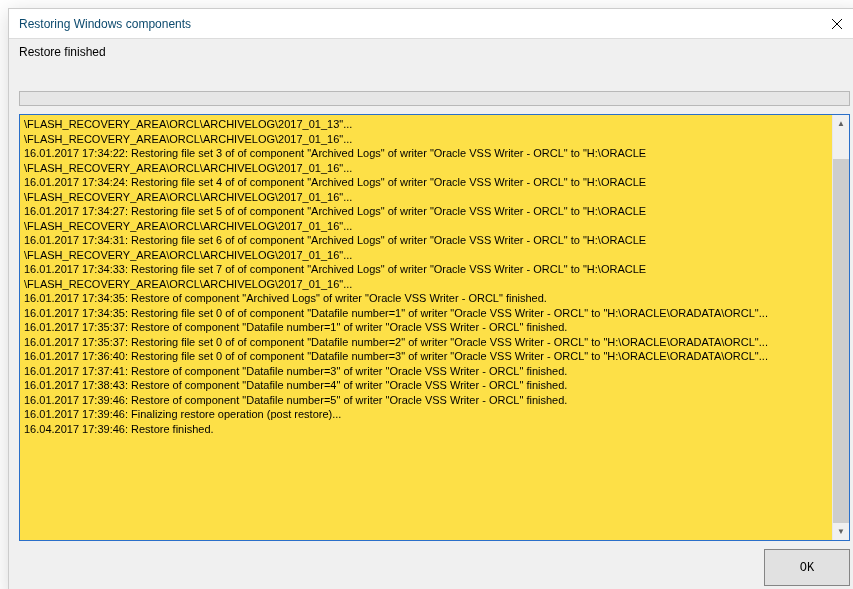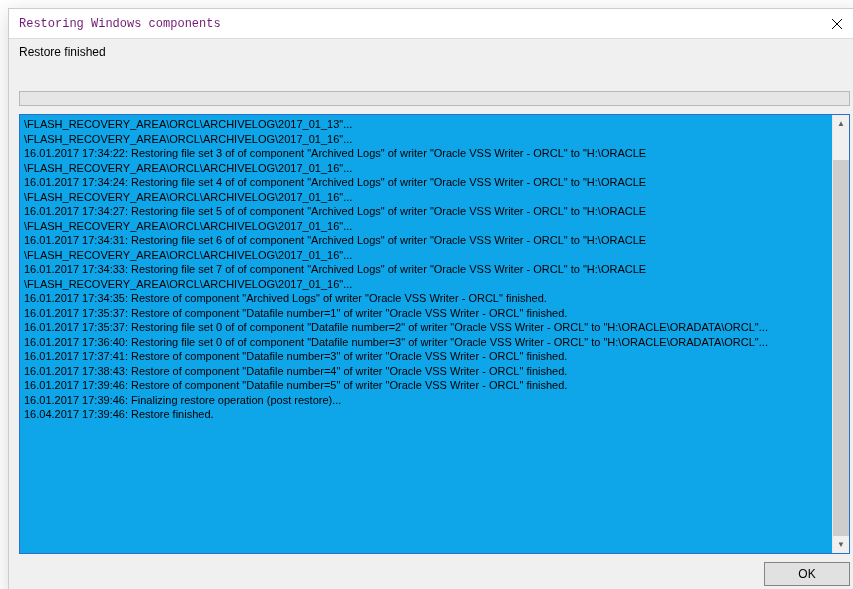--- a/index.html
+++ b/index.html
@@ -23,22 +23,21 @@
       background: #fff;
       display: flex;
       align-items: center;
       justify-content: space-between;
       height: 30px;
       padding-left: 10px;
       border-bottom: 1px solid #dcdcdc;
     }
     .titlebar-title {
       font-size: 12px;
-      color: #701a75;
-      font-family: Liberation Mono, monospace;
+      color: #0c4a6e;
     }
     .close-btn {
       width: 46px;
       height: 30px;
       display: flex;
       align-items: center;
       justify-content: center;
       cursor: pointer;
     }
     .close-btn svg { width: 10px; height: 10px; }
@@ -53,21 +52,21 @@
     .progress-bar {
       height: 15px;
       border: 1px solid #b8b8b8;
       background: #e6e6e6;
       border-radius: 0;
     }
     .log-container {
       flex: 1;
       margin: 0 10px 8px 10px;
       border: 1px solid #2a6fc9;
-      background: #0ea5e9;
+      background: #fde047;
       position: relative;
       display: flex;
     }
     .log-content {
       flex: 1;
       overflow: hidden;
       padding: 2px 4px;
       font-size: 11px;
       line-height: 14.5px;
       color: #000;
@@ -104,25 +103,25 @@
       height: 93%;
       background: #cdcdcd;
     }
     .button-row {
       display: flex;
       justify-content: flex-end;
       padding: 0 10px 10px 10px;
     }
     .ok-button {
       width: 86px;
-      height: 24px;
+      height: 37px;
       background: #e1e1e1;
       border: 1px solid #858585;
       font-size: 12px;
-      font-family: Liberation Sans, sans-serif;
+      font-family: Liberation Mono, monospace;
       cursor: pointer;
     }
   </style>
 </head>
 <body>
 
 <div class="window">
   <div class="titlebar">
     <span class="titlebar-title">Restoring Windows components</span>
     <div class="close-btn">
@@ -146,20 +145,21 @@
         <div class="log-line">\FLASH_RECOVERY_AREA\ORCL\ARCHIVELOG\2017_01_16"...</div>
         <div class="log-line">16.01.2017 17:34:24: Restoring file set 4 of of component "Archived Logs" of writer "Oracle VSS Writer - ORCL" to "H:\ORACLE</div>
         <div class="log-line">\FLASH_RECOVERY_AREA\ORCL\ARCHIVELOG\2017_01_16"...</div>
         <div class="log-line">16.01.2017 17:34:27: Restoring file set 5 of of component "Archived Logs" of writer "Oracle VSS Writer - ORCL" to "H:\ORACLE</div>
         <div class="log-line">\FLASH_RECOVERY_AREA\ORCL\ARCHIVELOG\2017_01_16"...</div>
         <div class="log-line">16.01.2017 17:34:31: Restoring file set 6 of of component "Archived Logs" of writer "Oracle VSS Writer - ORCL" to "H:\ORACLE</div>
         <div class="log-line">\FLASH_RECOVERY_AREA\ORCL\ARCHIVELOG\2017_01_16"...</div>
         <div class="log-line">16.01.2017 17:34:33: Restoring file set 7 of of component "Archived Logs" of writer "Oracle VSS Writer - ORCL" to "H:\ORACLE</div>
         <div class="log-line">\FLASH_RECOVERY_AREA\ORCL\ARCHIVELOG\2017_01_16"...</div>
         <div class="log-line">16.01.2017 17:34:35: Restore of component "Archived Logs" of writer "Oracle VSS Writer - ORCL" finished.</div>
+        <div class="log-line">16.01.2017 17:34:35: Restoring file set 0 of of component "Datafile number=1" of writer "Oracle VSS Writer - ORCL" to "H:\ORACLE\ORADATA\ORCL"...</div>
         <div class="log-line">16.01.2017 17:35:37: Restore of component "Datafile number=1" of writer "Oracle VSS Writer - ORCL" finished.</div>
         <div class="log-line">16.01.2017 17:35:37: Restoring file set 0 of of component "Datafile number=2" of writer "Oracle VSS Writer - ORCL" to "H:\ORACLE\ORADATA\ORCL"...</div>
         <div class="log-line">16.01.2017 17:36:40: Restoring file set 0 of of component "Datafile number=3" of writer "Oracle VSS Writer - ORCL" to "H:\ORACLE\ORADATA\ORCL"...</div>
         <div class="log-line">16.01.2017 17:37:41: Restore of component "Datafile number=3" of writer "Oracle VSS Writer - ORCL" finished.</div>
         <div class="log-line">16.01.2017 17:38:43: Restore of component "Datafile number=4" of writer "Oracle VSS Writer - ORCL" finished.</div>
         <div class="log-line">16.01.2017 17:39:46: Restore of component "Datafile number=5" of writer "Oracle VSS Writer - ORCL" finished.</div>
         <div class="log-line">16.01.2017 17:39:46: Finalizing restore operation (post restore)...</div>
         <div class="log-line">16.04.2017 17:39:46: Restore finished.</div>
       </div>
     <div class="scrollbar">

